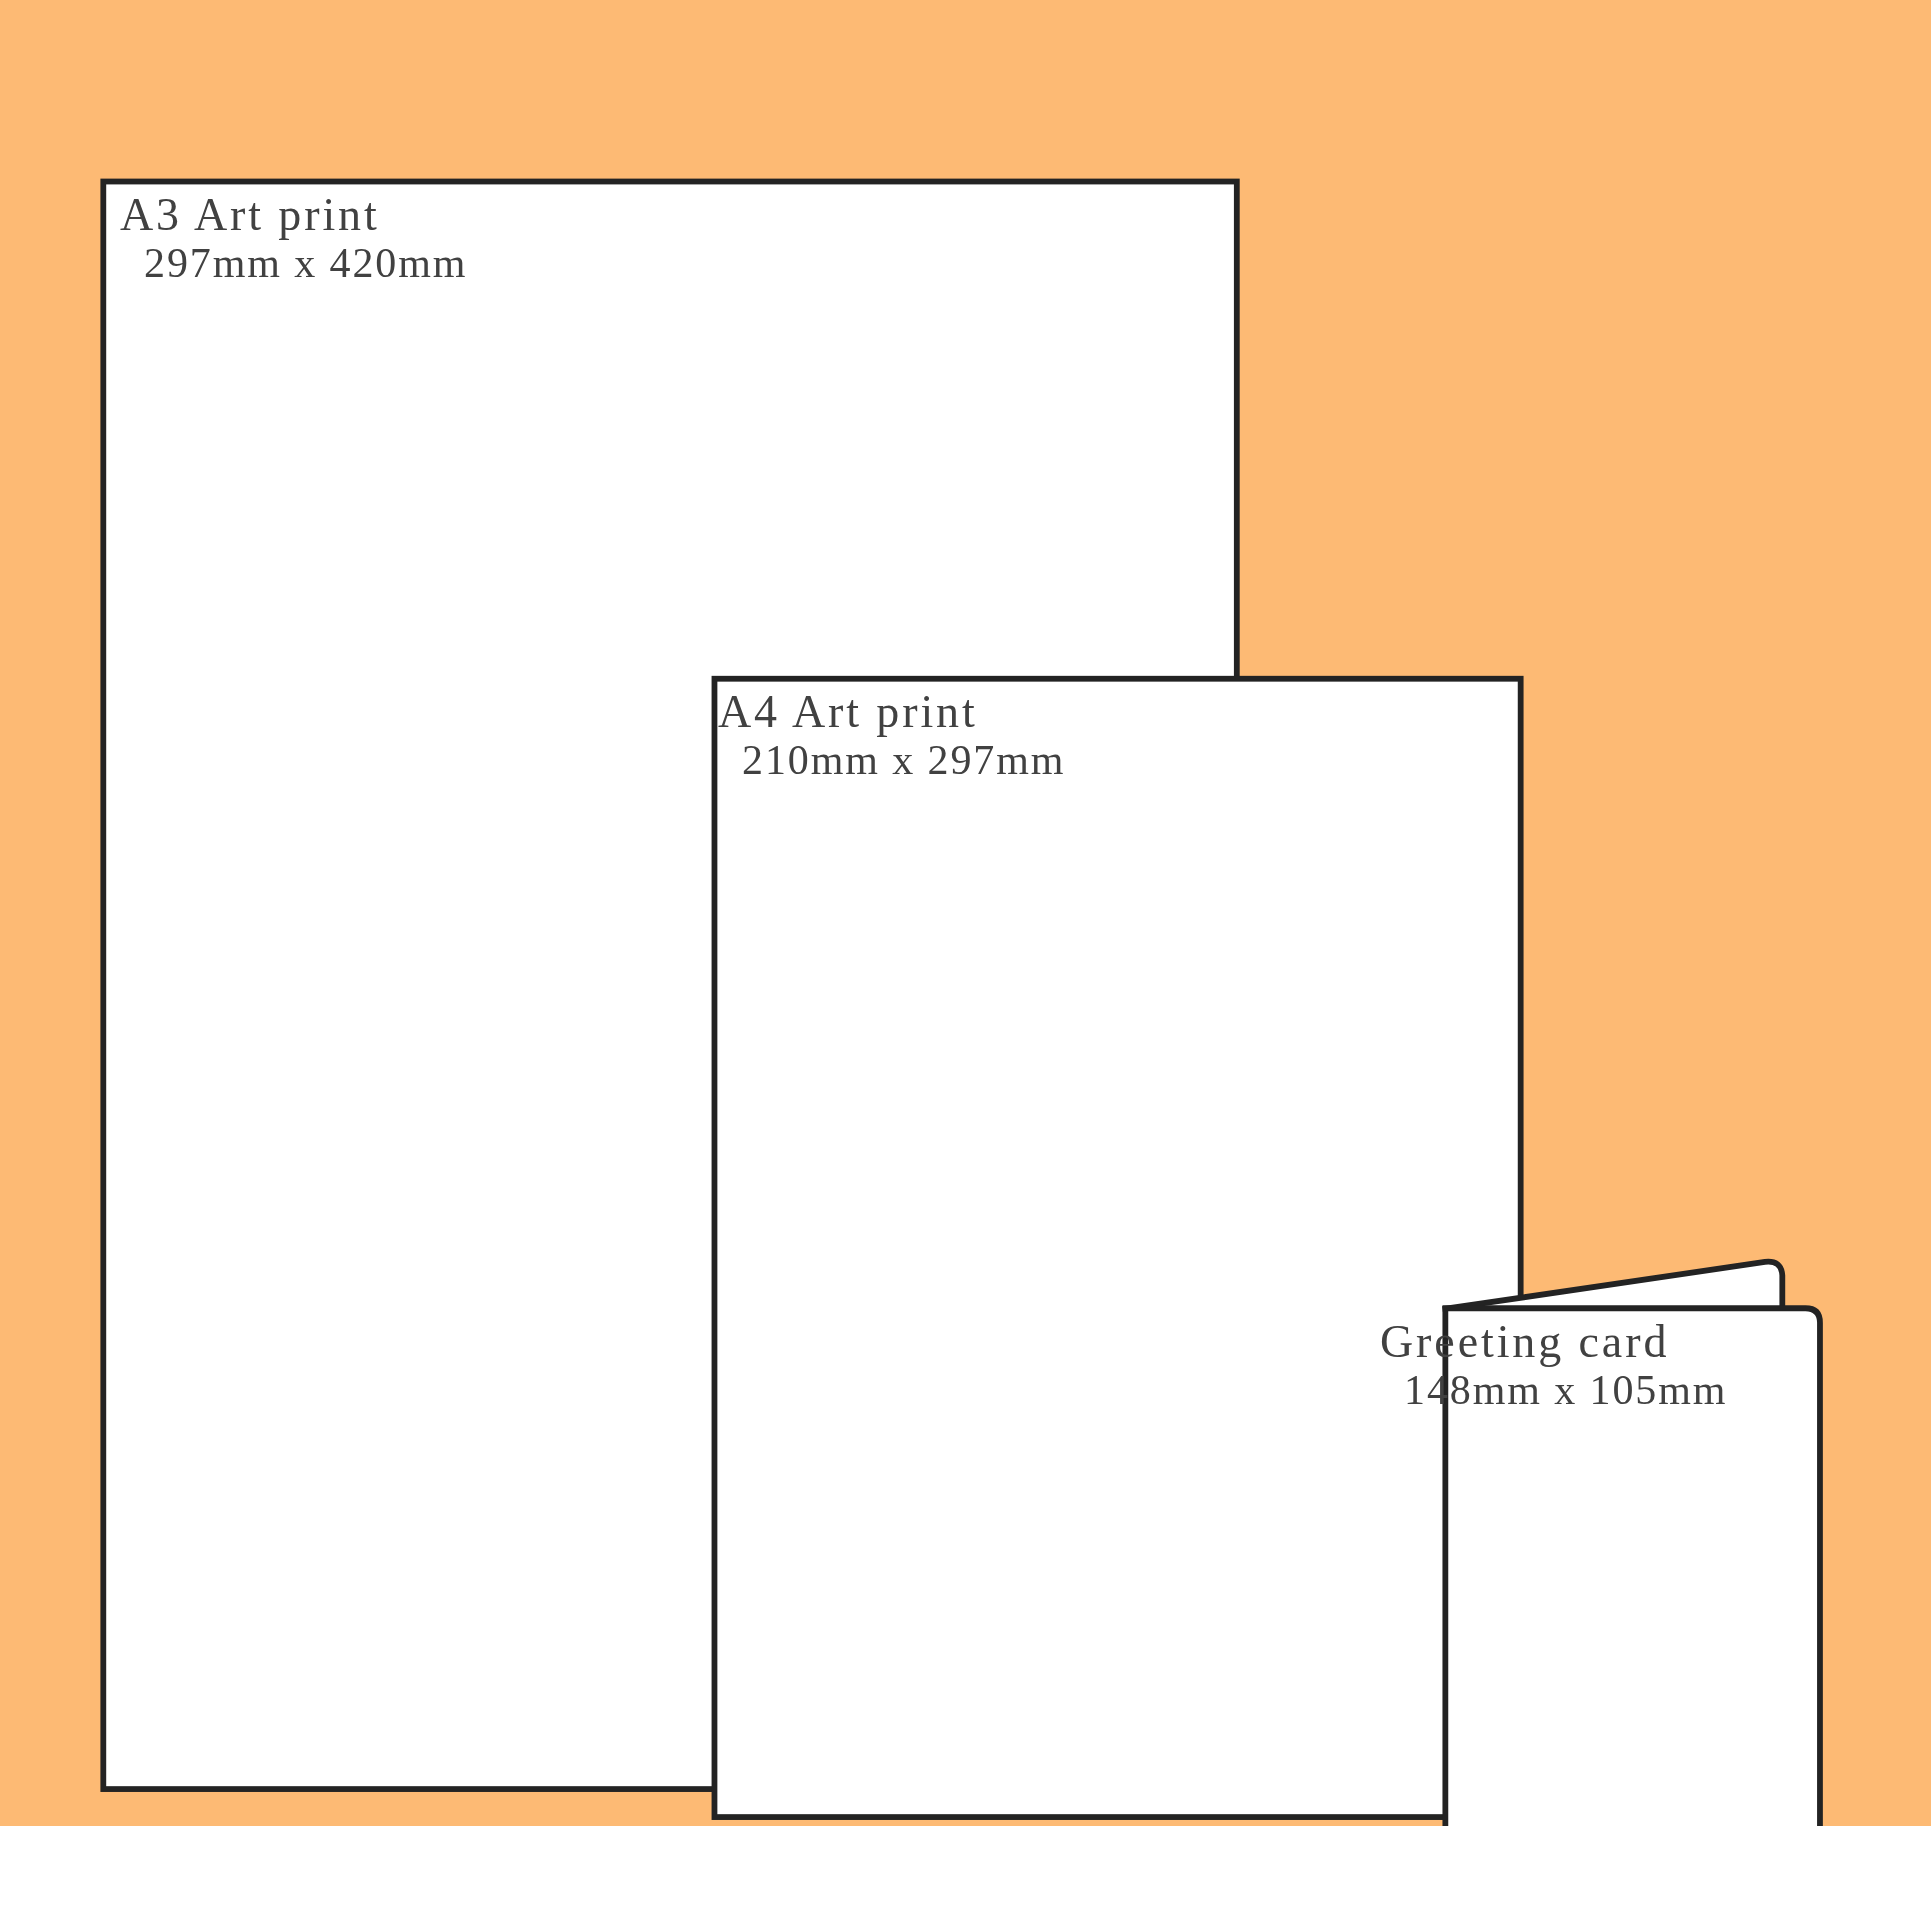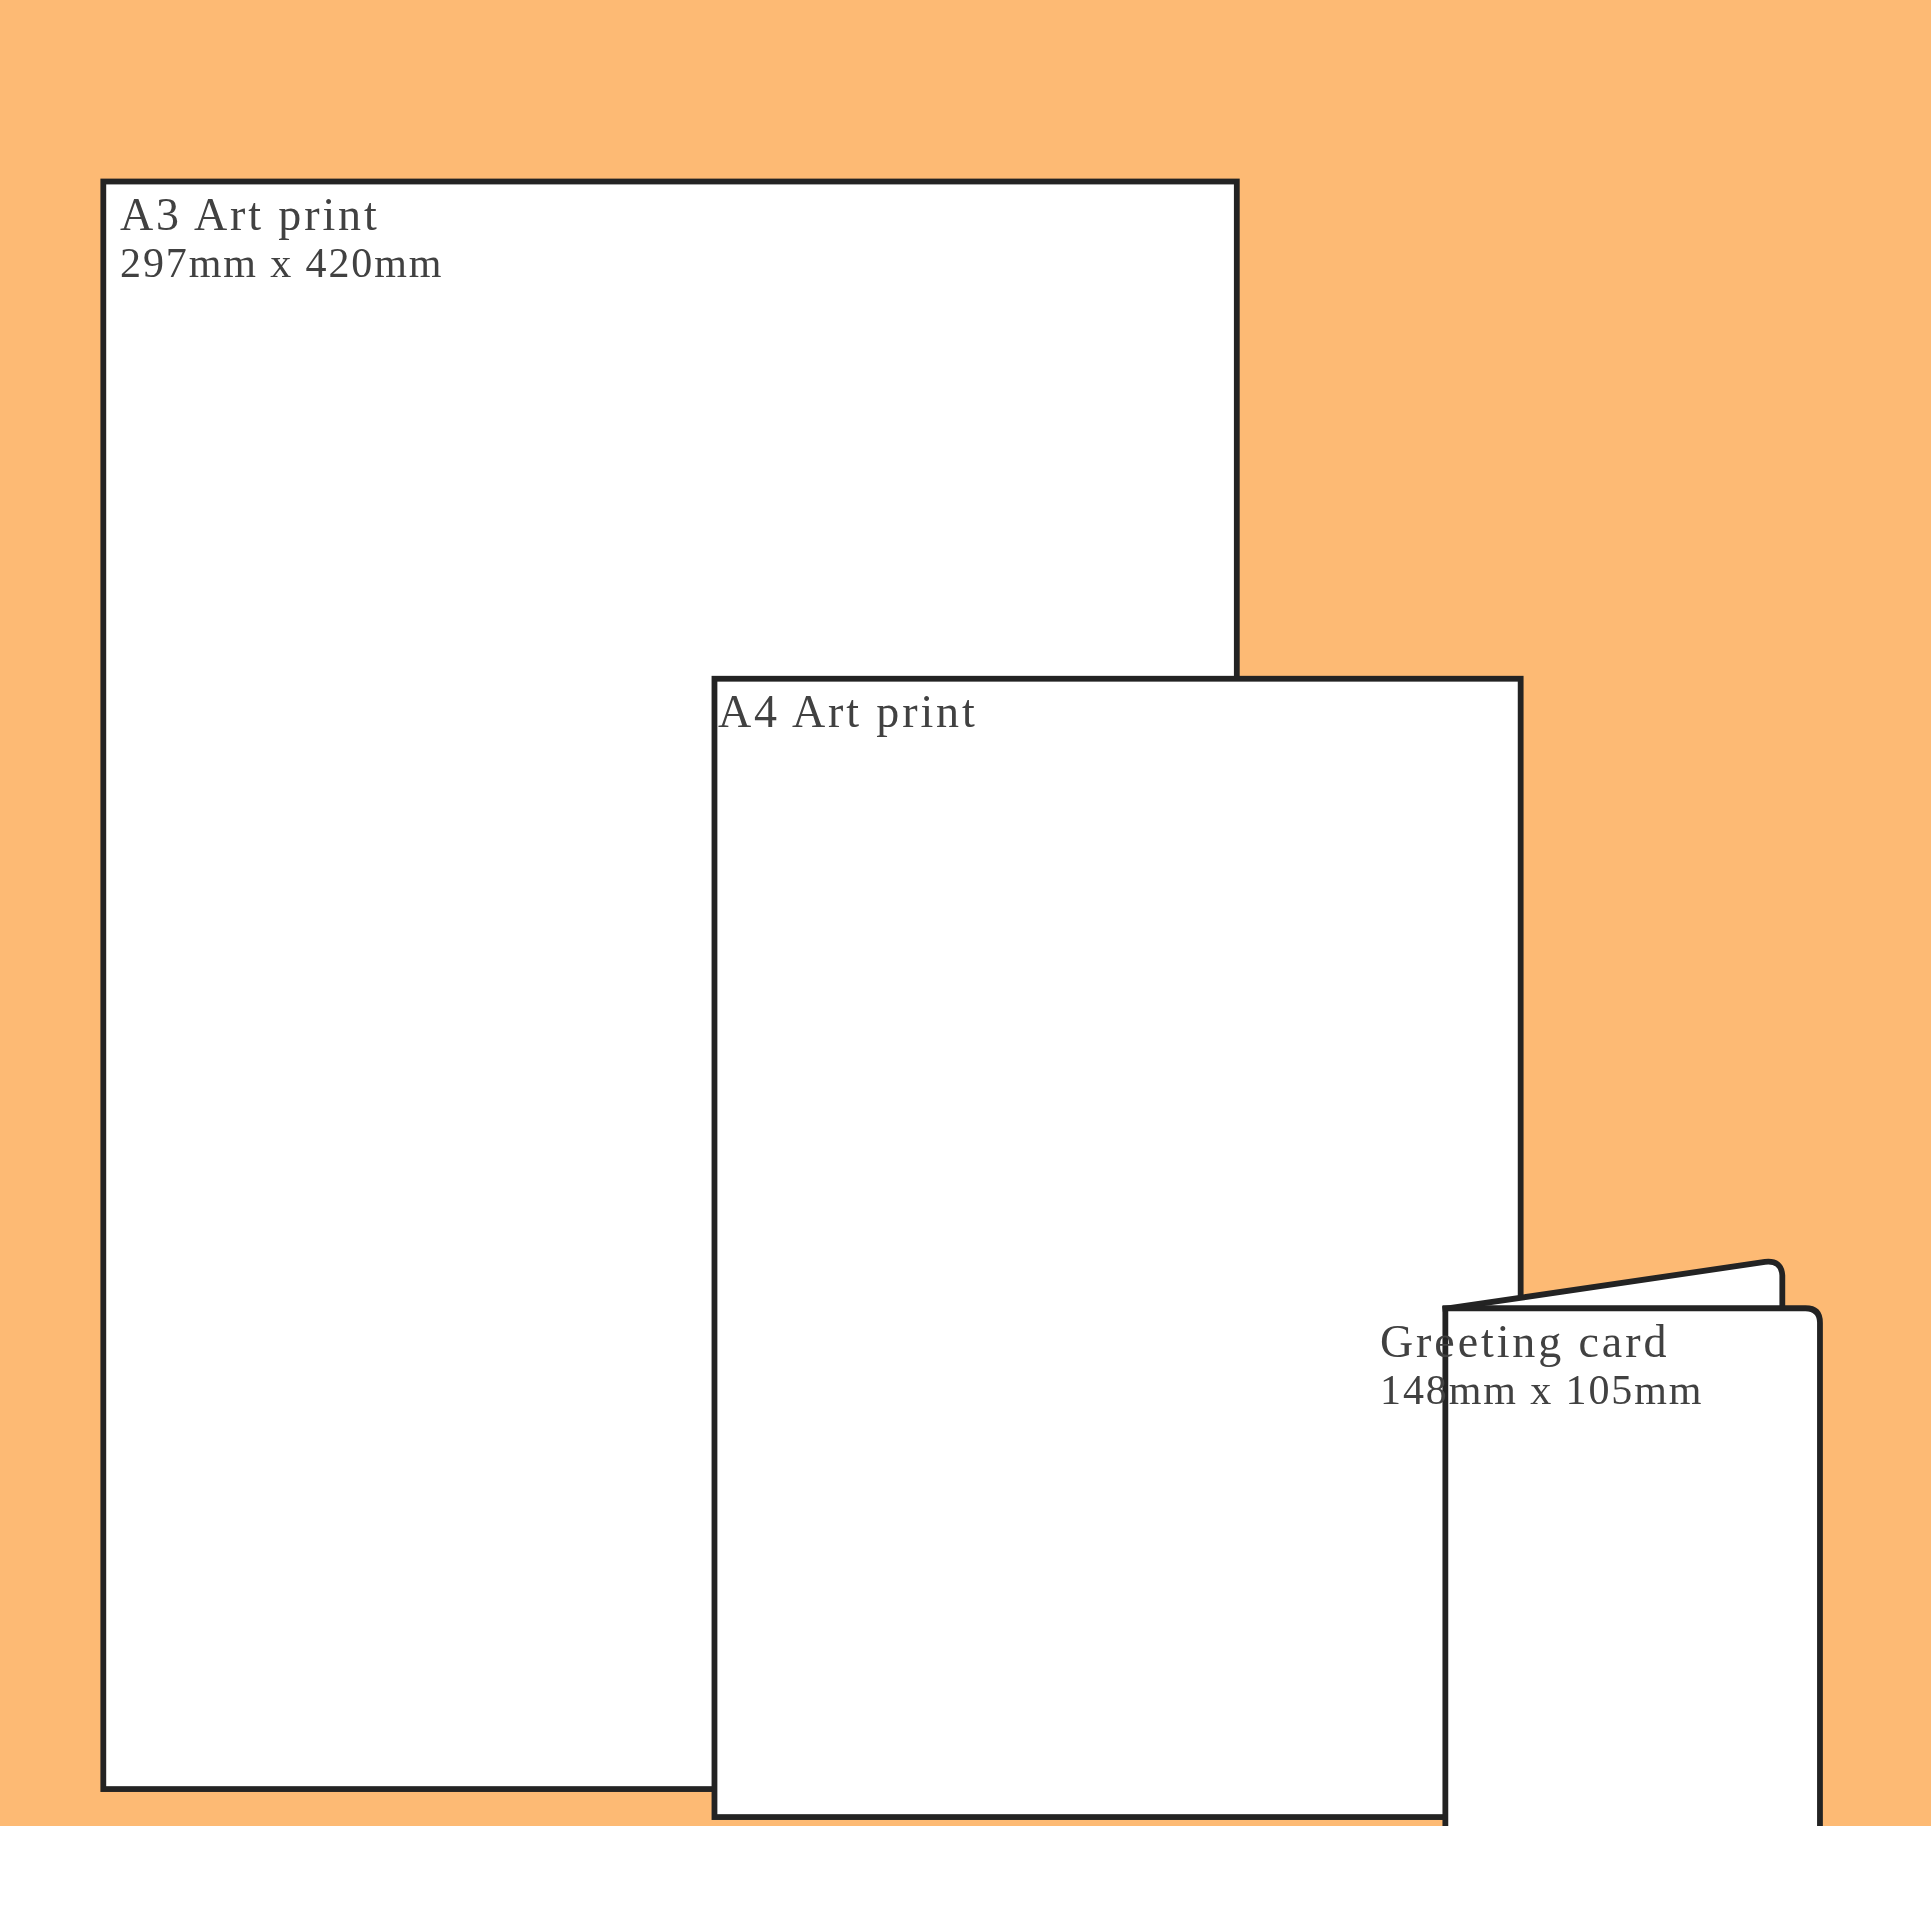--- a/index.html
+++ b/index.html
@@ -32,20 +32,21 @@
     line-height: 48px;
     letter-spacing: 2.9px;
     white-space: nowrap;
   }
   .size-label .dims {
     font-size: 42px;
     line-height: 44px;
     letter-spacing: 1.9px;
     white-space: nowrap;
     margin-top: 1.9px;
+    margin-left: 24px;
   }
   .label-a3   { left: 120px;  top: 191px;  }
   .label-a4   { left: 718px;  top: 688px;  }
   .label-card { left: 1380px; top: 1318px; }
 </style>
 </head>
 <body>
 
 <div class="canvas">
 
@@ -60,20 +61,21 @@
     <path d="M 1497 1355 L 1870 1355 Q 1885 1355 1885 1370 L 1885 1898 Q 1885 1913 1870 1913 L 1497 1913 Z" fill="#ffffff" stroke-width="6" stroke-linejoin="miter" stroke="#232323"></path>
   </svg>
 
   <div class="size-label label-a3">
     <div class="title">A3 Art print</div>
     <div class="dims">297mm x 420mm</div>
   </div>
 
   <div class="size-label label-a4">
     <div class="title">A4 Art print</div>
+    <div class="dims">210mm x 297mm</div>
   </div>
 
   <div class="size-label label-card">
     <div class="title">Greeting card</div>
     <div class="dims">148mm x 105mm</div>
   </div>
 
 </div>
 
 

